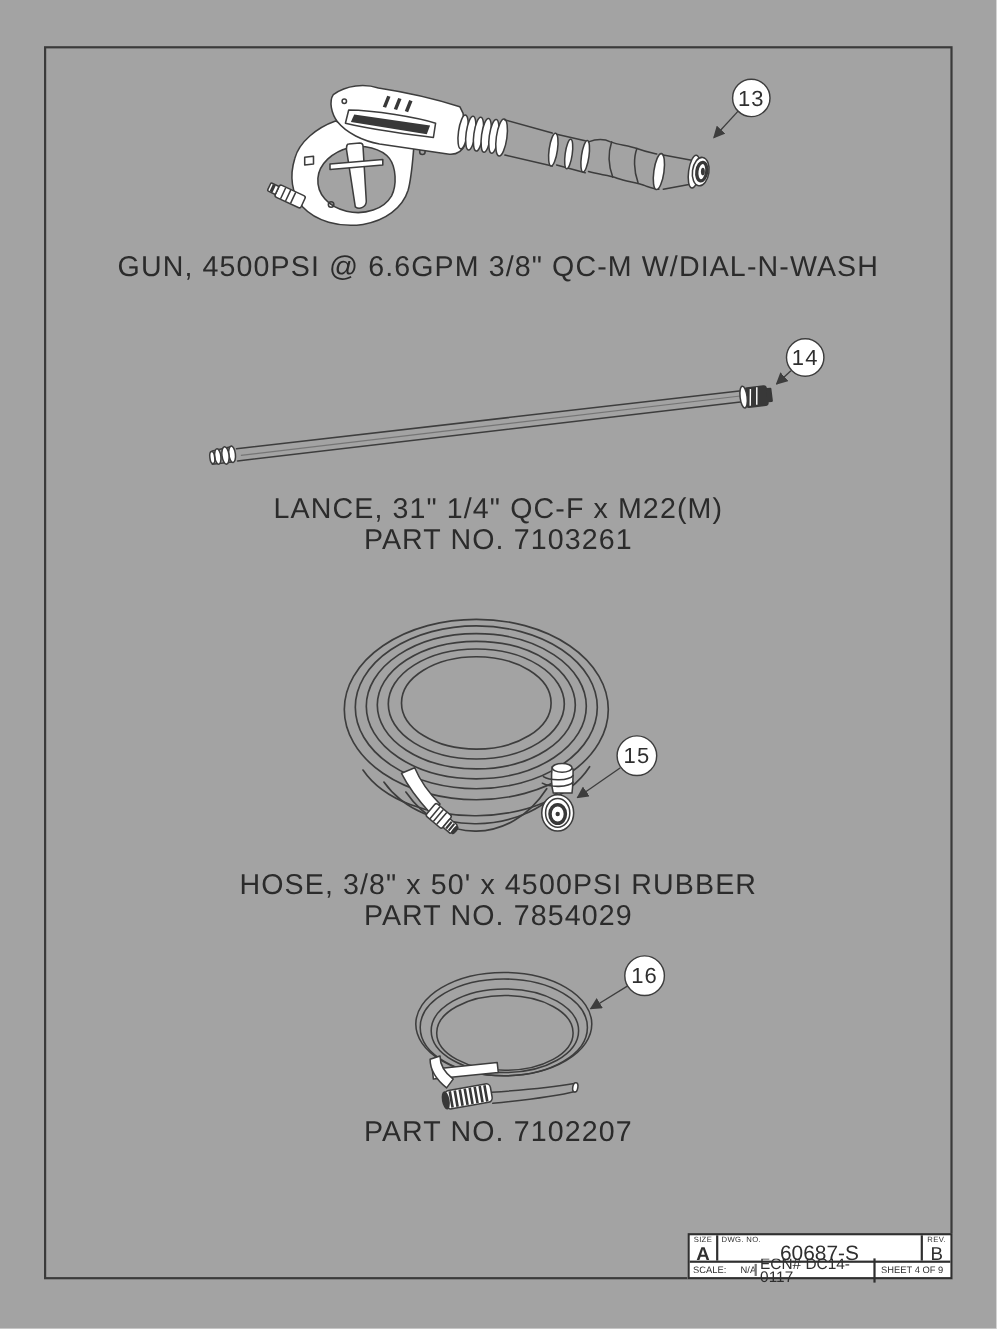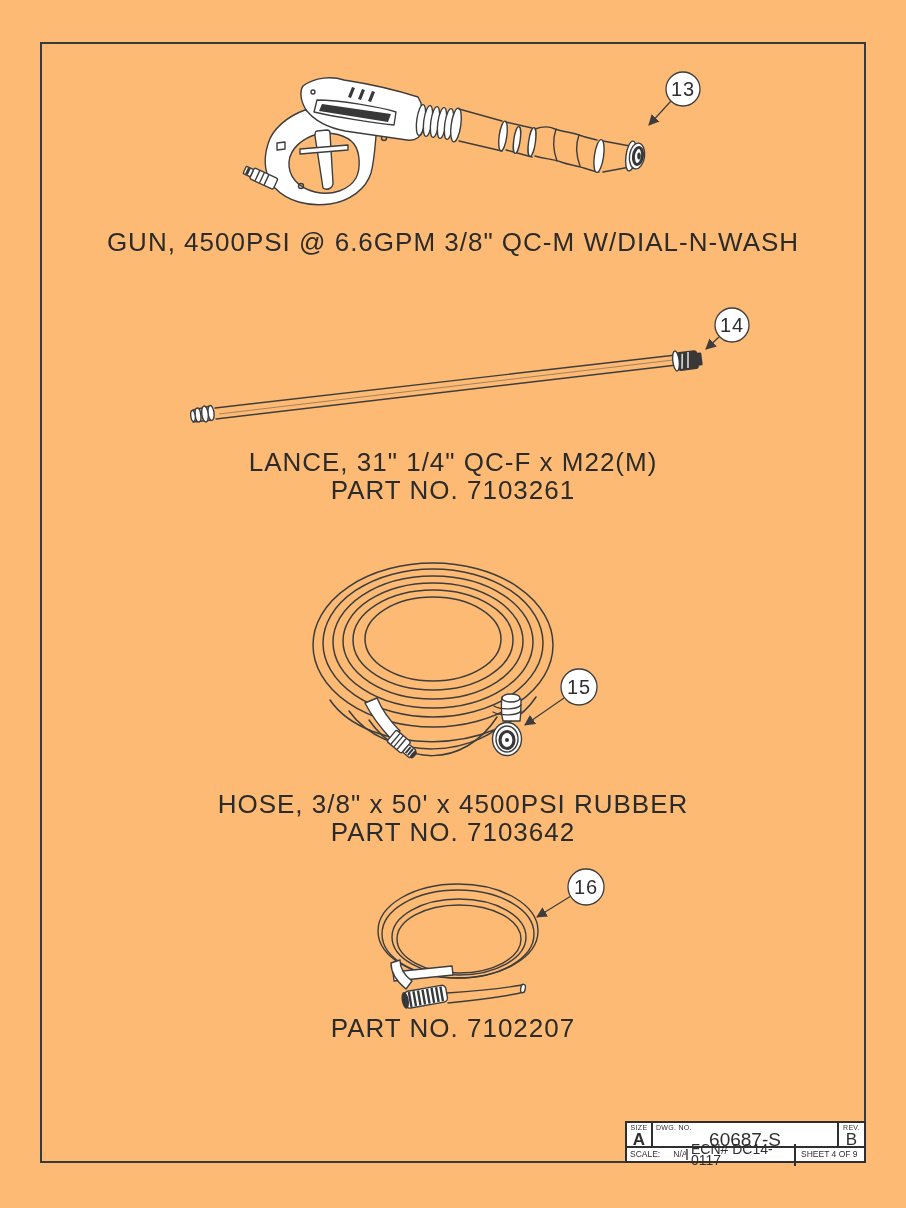--- a/index.html
+++ b/index.html
@@ -1,16 +1,16 @@
 <!DOCTYPE html>
 <html><head>
 <meta charset="utf-8">
 <style>
   html,body{margin:0;padding:0;background:#ffffff;}
-  .page{position:relative;width:906px;height:1208px;background:#fdba74;overflow:hidden;
+  .page{position:relative;width:906px;height:1208px;background:#a3a3a3;overflow:hidden;
         font-family:"Liberation Sans",sans-serif;color:#2b2b2b;}
   .sheet-border{position:absolute;left:40px;top:42px;width:826px;height:1121px;
         border:2px solid #3a3a3a;box-sizing:border-box;}
   .art{position:absolute;left:0;top:0;}
   
   .ln{stroke:#3d3d3d;fill:none;stroke-width:1.4;stroke-linecap:round;stroke-linejoin:round;}
   .ln15{stroke:#3d3d3d;fill:none;stroke-width:1.5;stroke-linecap:round;stroke-linejoin:round;}
   .fw{fill:#ffffff;}
   .fd{fill:#383838;stroke:none;}
   .darkring{stroke:#383838;fill:none;}
@@ -206,21 +206,21 @@
 
   <div class="part-label" style="top:228px">
     <div>GUN, 4500PSI @ 6.6GPM 3/8" QC-M W/DIAL-N-WASH</div>
   </div>
   <div class="part-label" style="top:448px">
     <div>LANCE, 31" 1/4" QC-F x M22(M)</div>
     <div>PART NO. 7103261</div>
   </div>
   <div class="part-label" style="top:790px">
     <div>HOSE, 3/8" x 50' x 4500PSI RUBBER</div>
-    <div>PART NO. 7103642</div>
+    <div>PART NO. 7854029</div>
   </div>
   <div class="part-label" style="top:1014px">
     <div>PART NO. 7102207</div>
   </div>
 
   <div class="title-block">
     <div class="tb-row tb-row-top">
       <div class="tb-cell tb-size">
         <div class="tb-label">SIZE</div>
         <div class="tb-big tb-bold">A</div>

